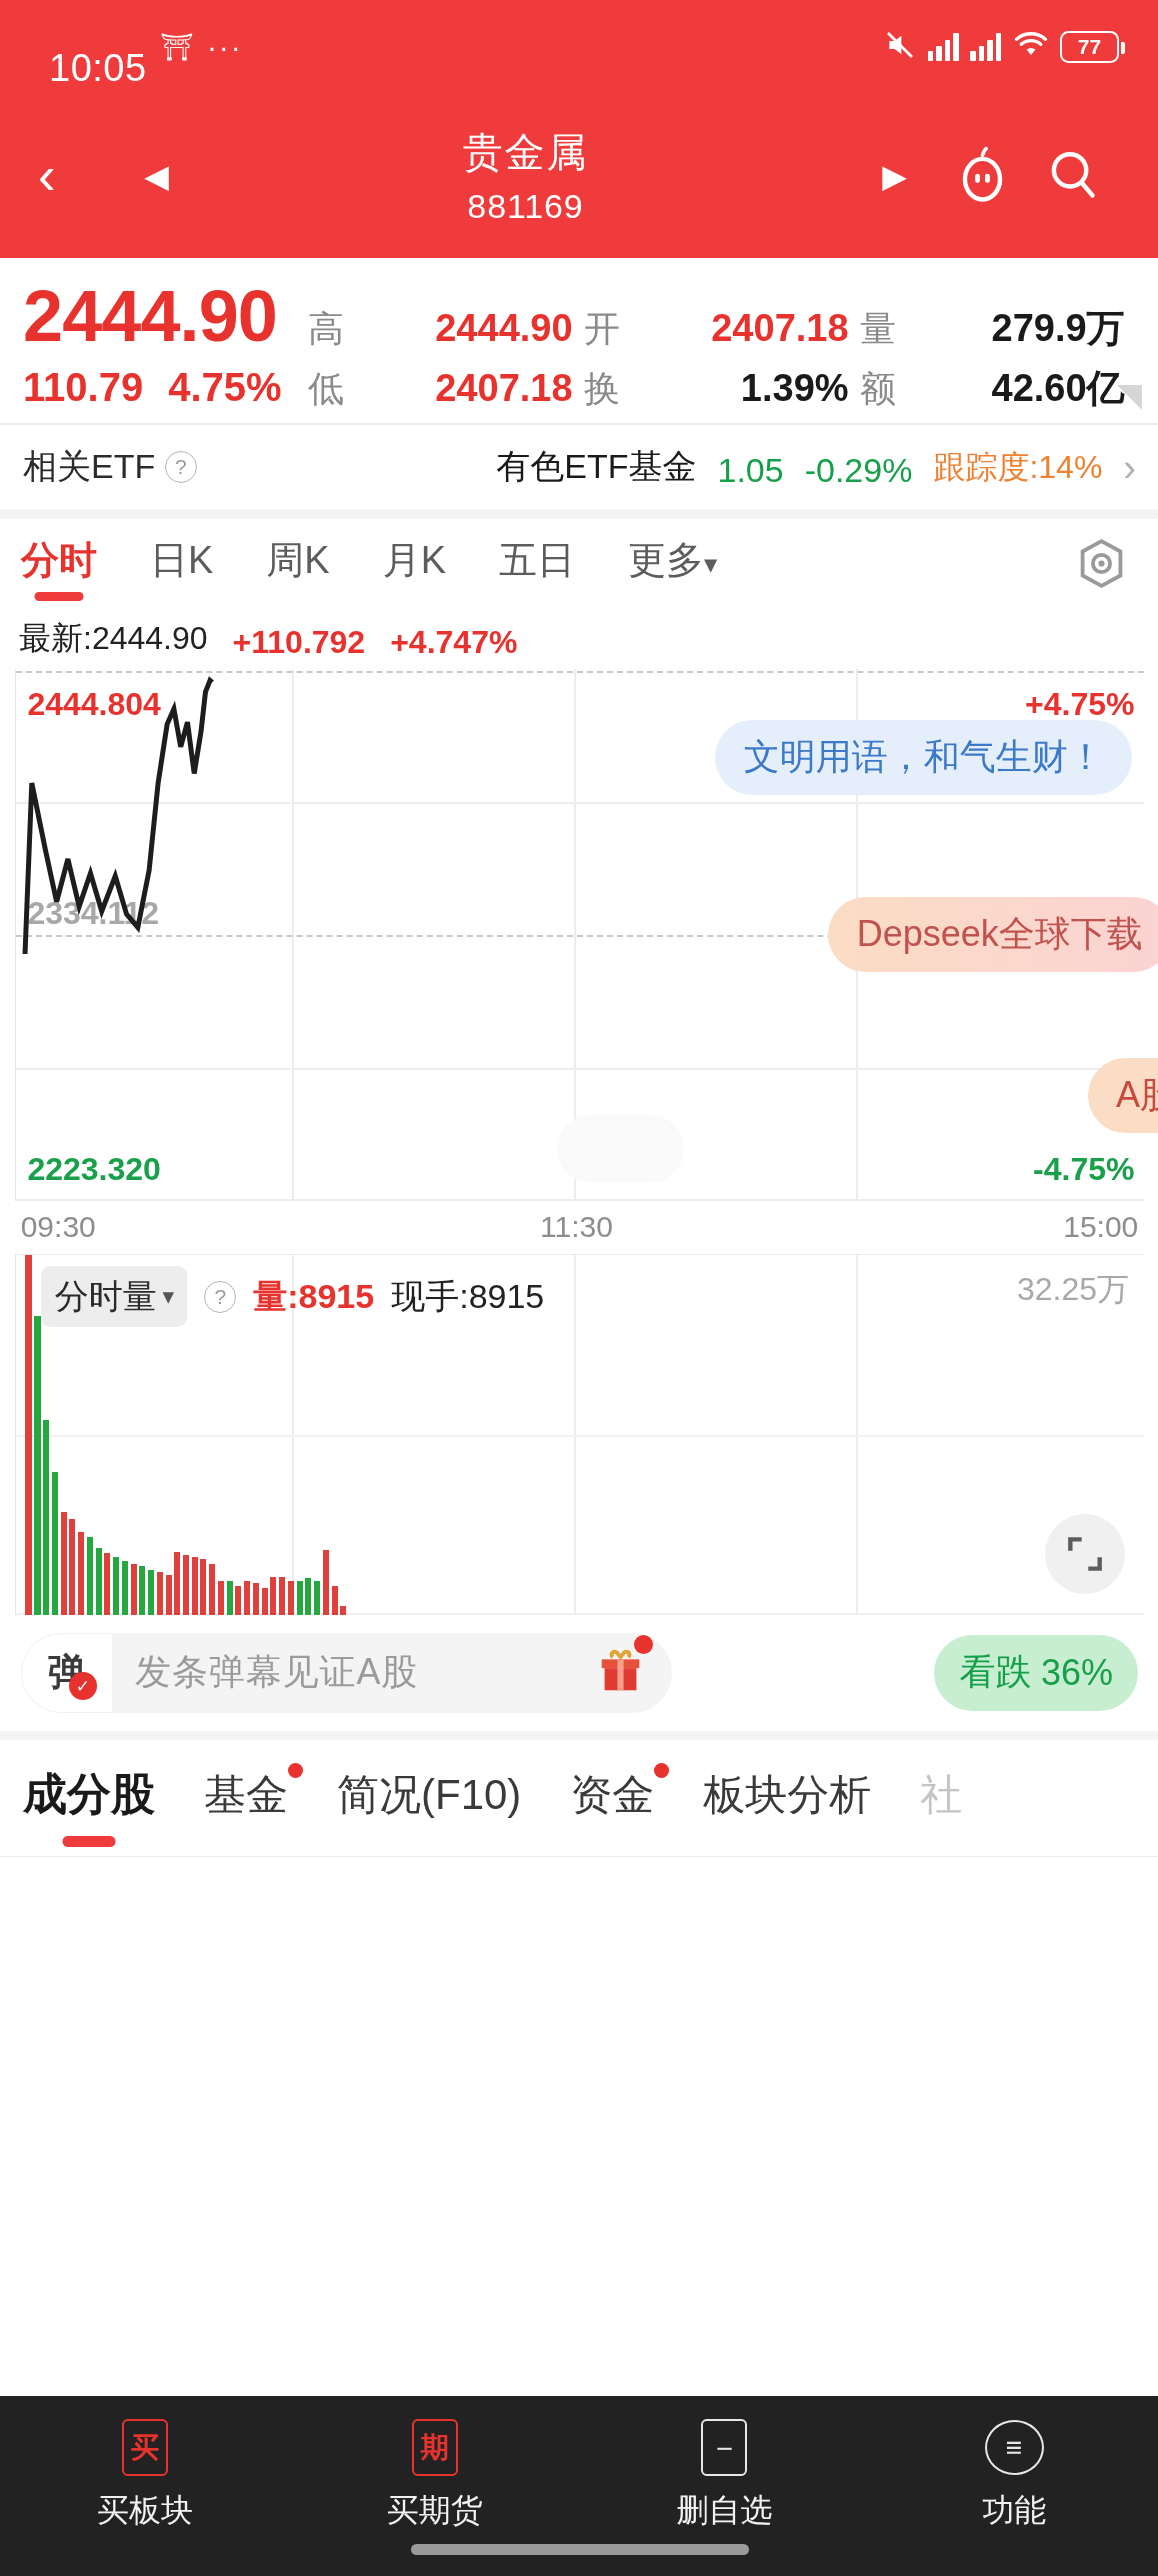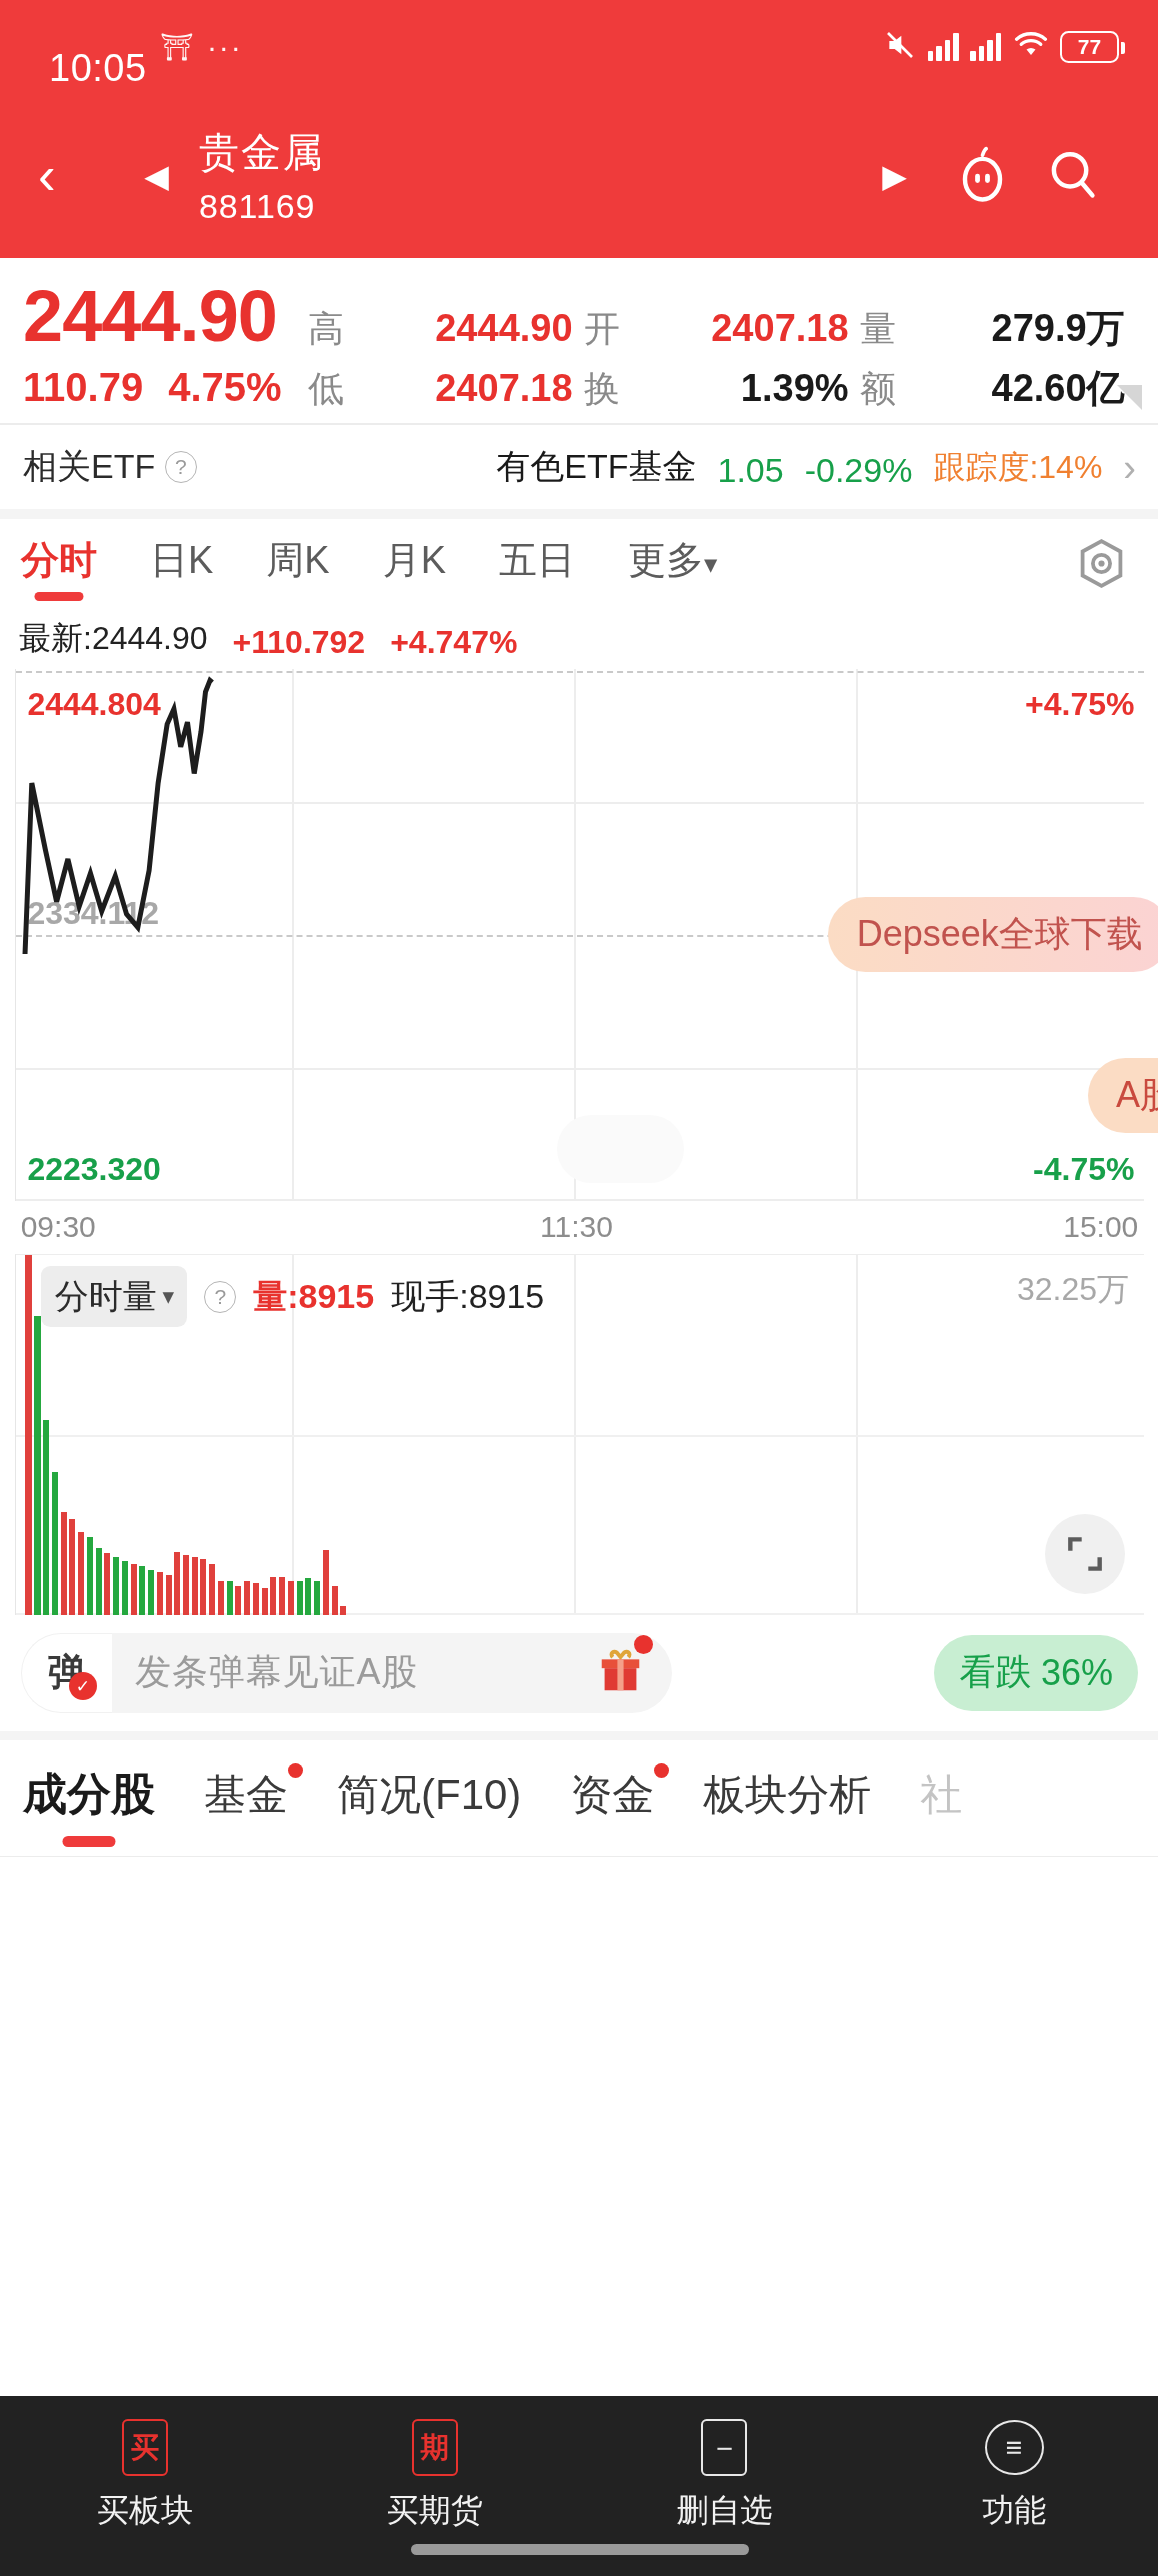--- a/index.html
+++ b/index.html
@@ -32,21 +32,21 @@
   }
   .batt:after{content:"";position:absolute;right:-7.6px;top:9.5px;width:3.8px;height:12.3px;background:#fff;border-radius:0 1.9px 1.9px 0;}
 
   
   .header {
     background:#ef3b3b; color:#fff; height:165px; flex:0 0 auto;
     display:flex; align-items:center; padding:0 40px 0 38px; gap:0;
   }
   .hd-back { width:76px; font-size:53px; line-height:1; font-weight:300; text-align:left; }
   .hd-prev, .hd-next { width:85px; text-align:center; font-size:32px; }
-  .hd-title { flex:1; text-align:left; }
+  .hd-title { flex:1; text-align:center; }
   .hd-name { font-size:40px; font-weight:500; letter-spacing:1.9px; }
   .hd-code { font-size:34px; margin-top:7.6px; letter-spacing:0.9px; }
   .hd-icon { width:91px; display:flex; align-items:center; justify-content:center; }
 
   
   .quote { flex:0 0 auto; padding:17px 23px 9.5px 23px; position:relative; background:#fff; }
   .qrow { display:flex; align-items:baseline; }
   .qrow + .qrow { margin-top:5.7px; }
   .q-price {
     color:#e8322e; font-size:72px; font-weight:700; letter-spacing:-0.9px;
@@ -351,20 +351,21 @@
       <span class="lbl green" style="left:11.4px; bottom:13.3px">2223.320</span>
       <span class="lbl red" style="right:9.5px; top:17px">+4.75%</span>
       <span class="lbl dark" style="right:9.5px; top:calc(50% - 40px)">0.00%</span>
       <span class="lbl green" style="right:9.5px; bottom:13.3px">-4.75%</span>
 
       <svg class="pline" viewBox="0 0 1000 560" preserveAspectRatio="none">
         <polyline fill="none" stroke="#1d1d1d" stroke-width="5" vector-effect="non-scaling-stroke" points="8,300 14,120 26,190 36,245 46,200 56,250 66,215 76,255 88,218 98,258
                   108,272 118,212 126,120 134,58 140,42 146,82 152,56 158,110 164,66 168,24 172,12 174,14"></polyline>
       </svg>
 
+      <div class="danmu blue" style="left:62%; top:51px">文明用语，和气生财！</div>
       <div class="danmu pink" style="left:72%; top:228px">Depseek全球下载</div>
       <div class="danmu peach" style="left:95%; top:389px">A股</div>
       <div class="danmu ghost" style="left:48%; top:446px">&nbsp;&nbsp;&nbsp;&nbsp;&nbsp;&nbsp;&nbsp;</div>
     </div>
 
     <div class="taxis">
       <span style="left:5.7px">09:30</span>
       <span style="left:46.5%">11:30</span>
       <span style="right:5.7px">15:00</span>
     </div>

